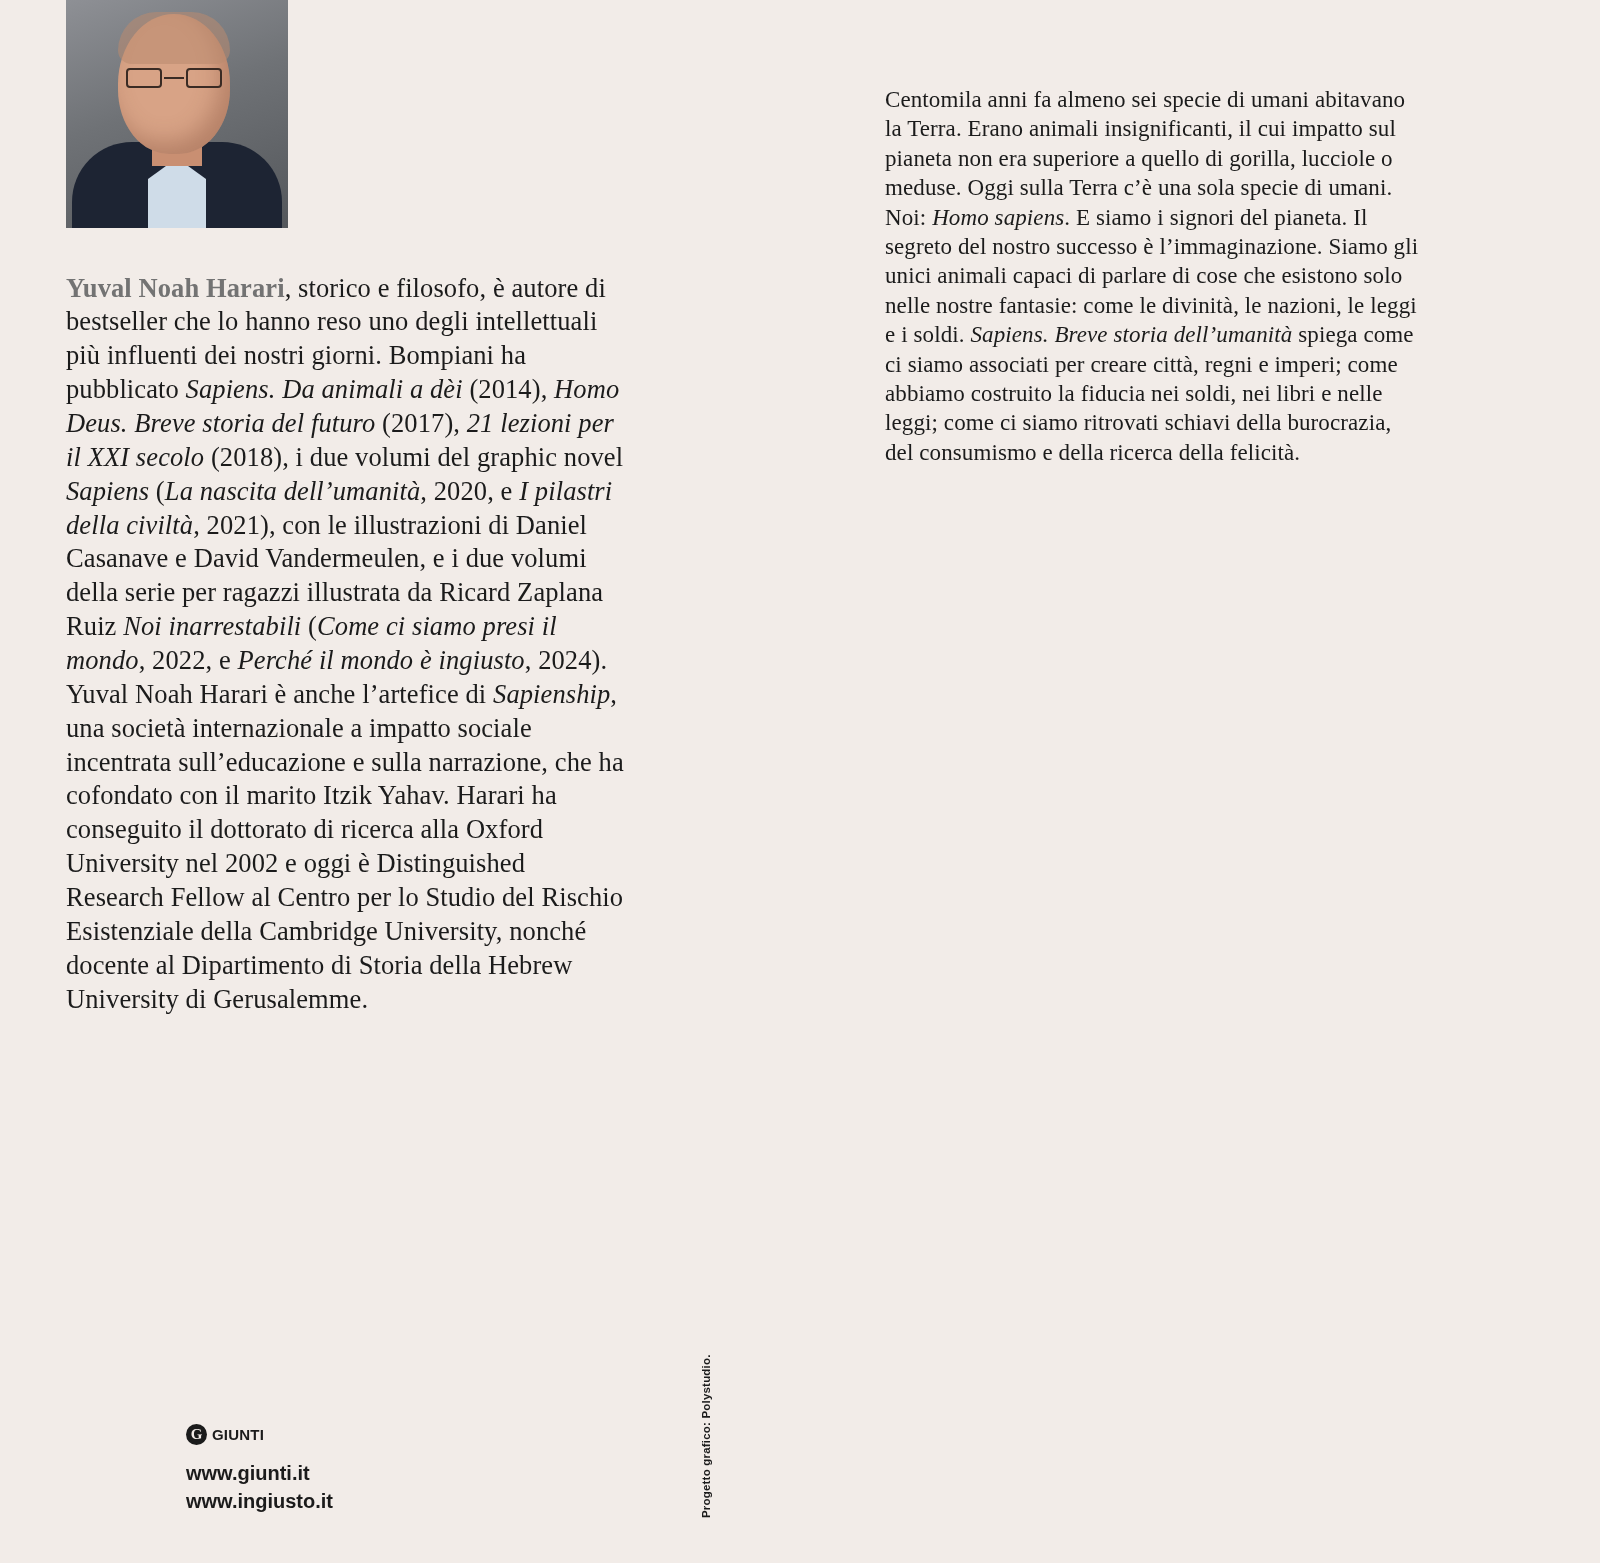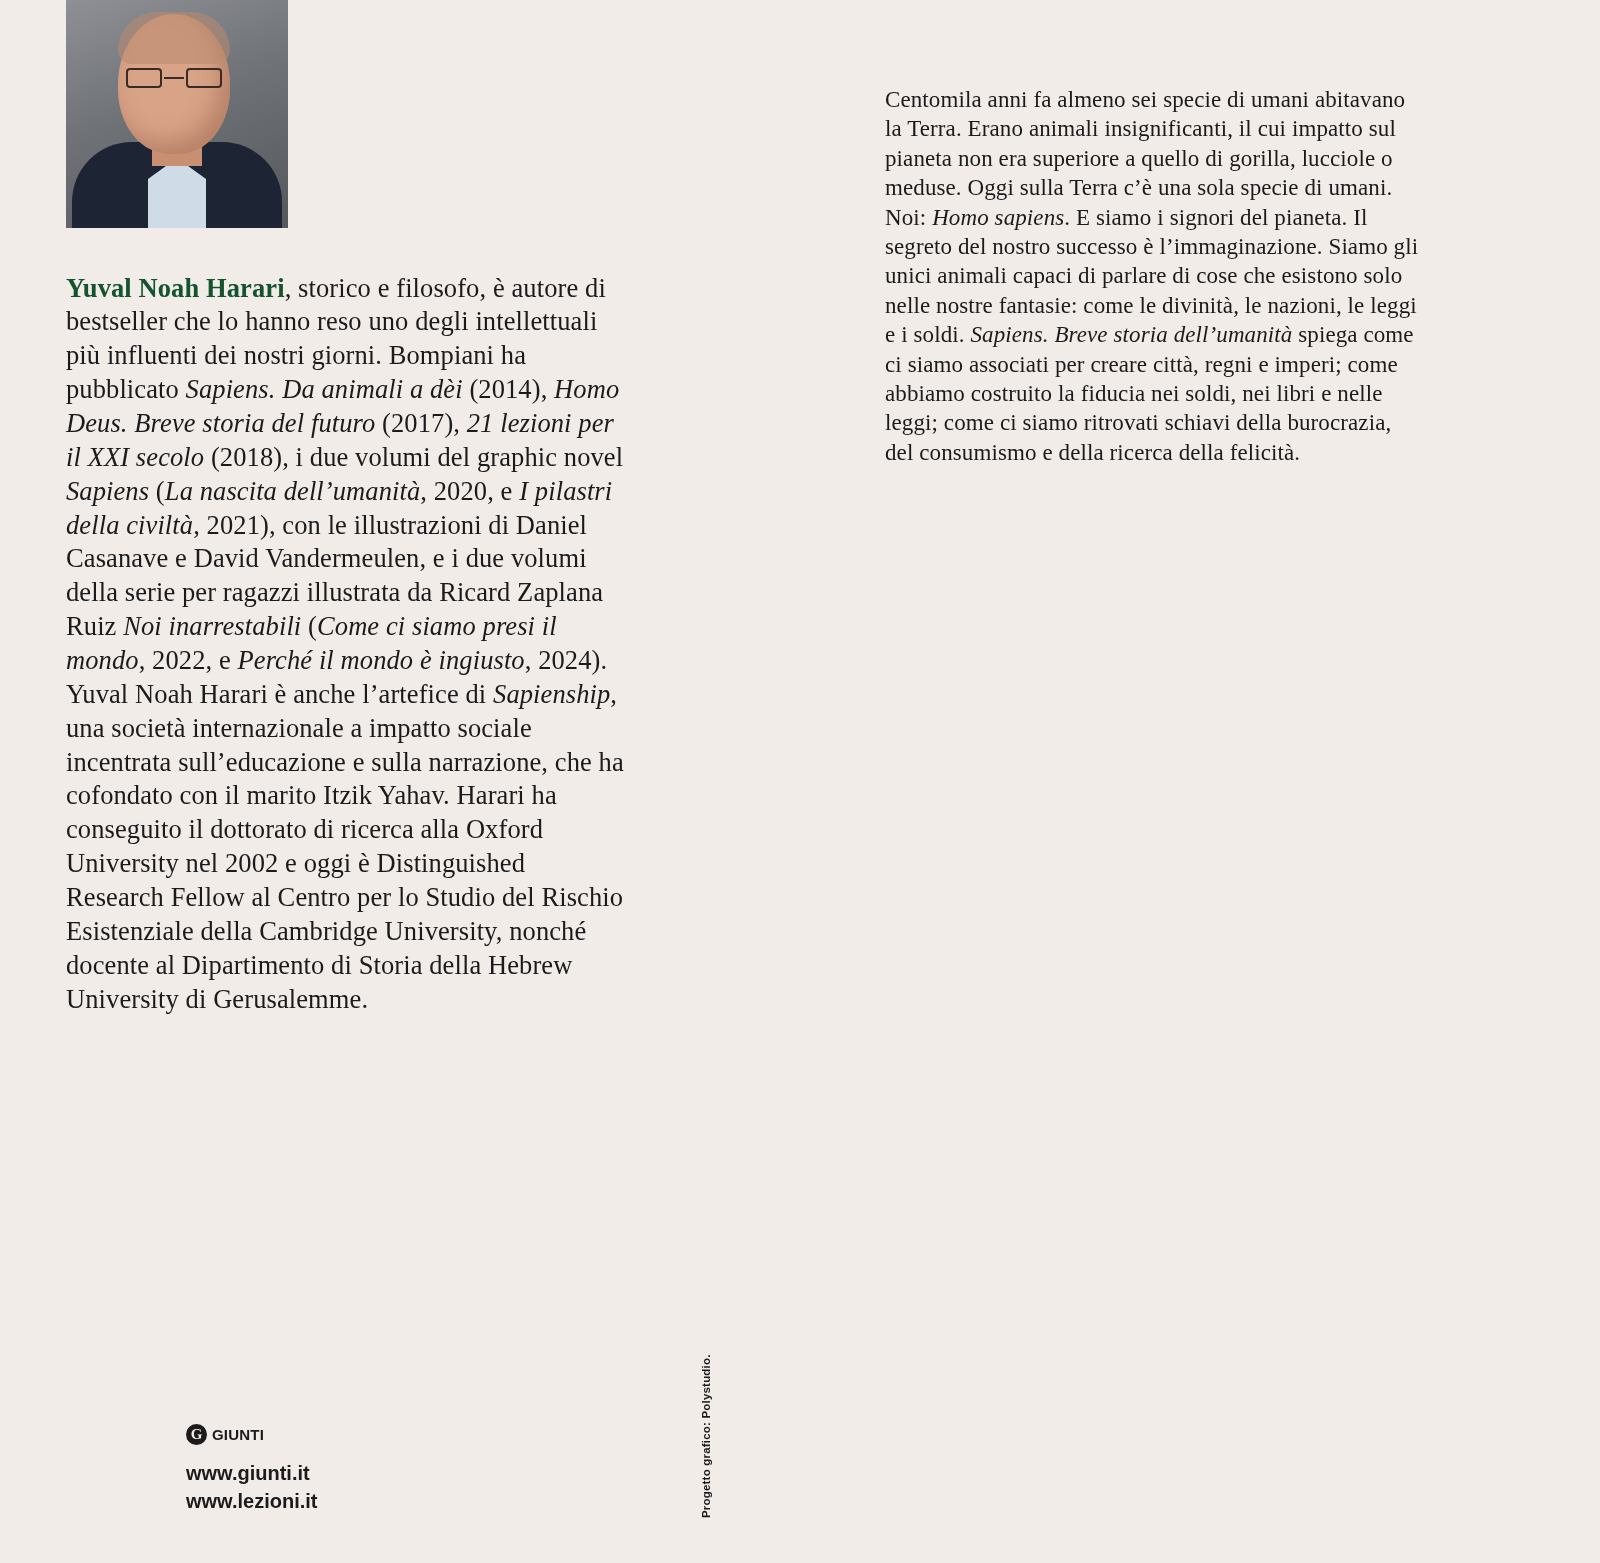--- a/index.html
+++ b/index.html
@@ -106,21 +106,21 @@
     position: absolute;
     left: 66px;
     top: 245px;
     width: 560px;
     font-size: 26.5px;
     line-height: 1.278;
     letter-spacing: .1px;
     text-align: left;
   }
   .bio .name {
-    color: #14532d;
+    color: #737373;
     font-weight: bold;
   }
   .bio em { }
 
   
   .blurb {
     position: absolute;
     left: 885px;
     top: 62px;
     width: 540px;
@@ -207,15 +207,15 @@
 
 <div class="credit">Progetto grafico: Polystudio.</div>
 
 <div class="publisher">
   <div class="logo-row">
     <span class="logo-mark">G</span>
     <span class="logo-word">GIUNTI</span>
   </div>
   <div class="sites">
     <div>www.giunti.it</div>
-    <div>www.lezioni.it</div>
+    <div>www.ingiusto.it</div>
   </div>
 </div>
 
 </body></html>

